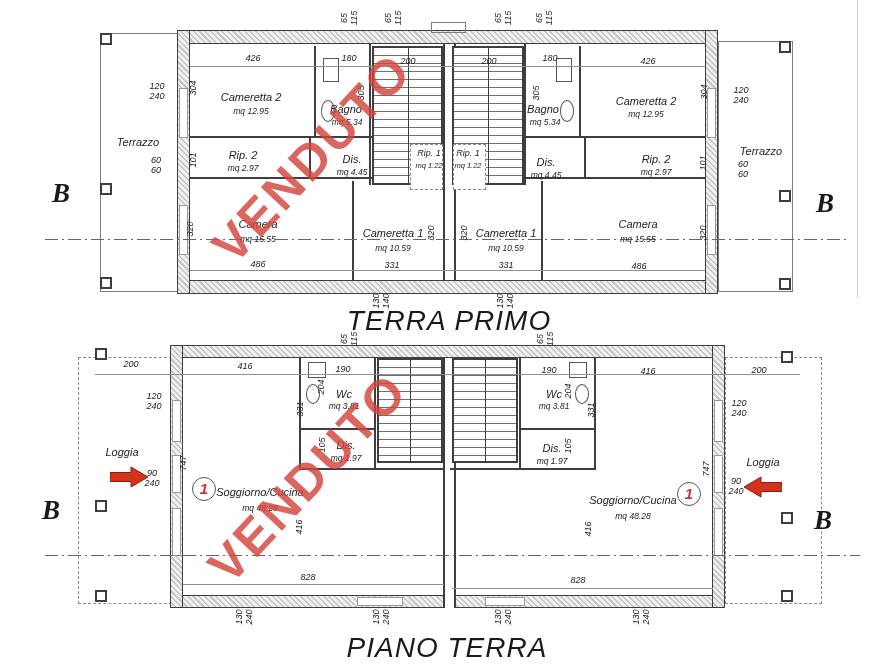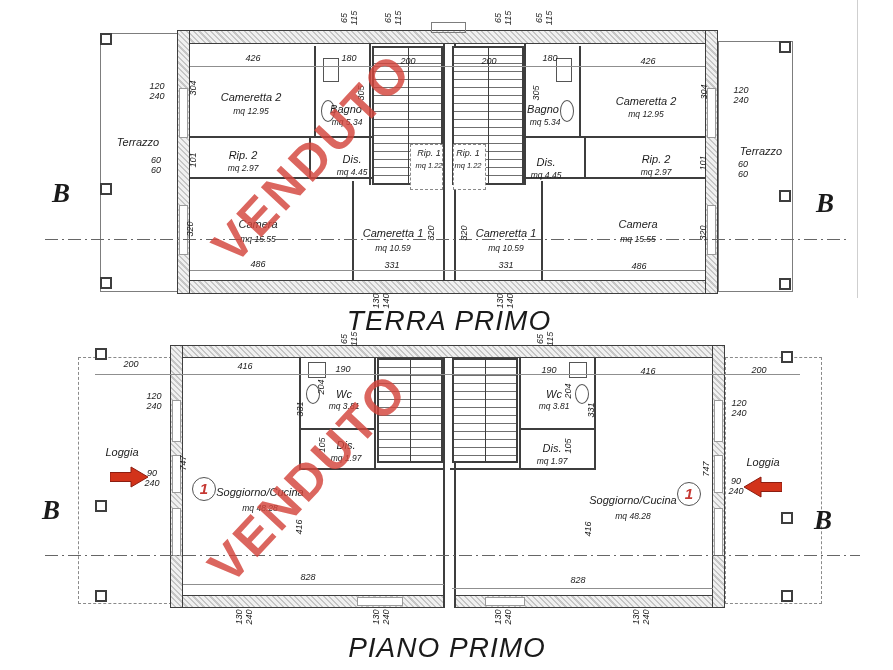--- a/index.html
+++ b/index.html
@@ -284,17 +284,17 @@
 240</div>
     <div class="abs vdim dim" style="left:503px;top:617px;">130
 240</div>
     <div class="abs vdim dim" style="left:641px;top:617px;">130
 240</div>
     <div class="abs vdim dim" style="left:349px;top:339px;">65
 115</div>
     <div class="abs vdim dim" style="left:545px;top:339px;">65
 115</div>
 
-    <div class="abs ctr title" style="left:447px;top:648px;">PIANO PRIMO</div>
+    <div class="abs ctr title" style="left:447px;top:648px;">PIANO TERRA</div>
     <div class="abs wm" style="left:308px;top:478px;">VENDUTO</div>
   </div>
 
 </div>
 
 </body></html>

